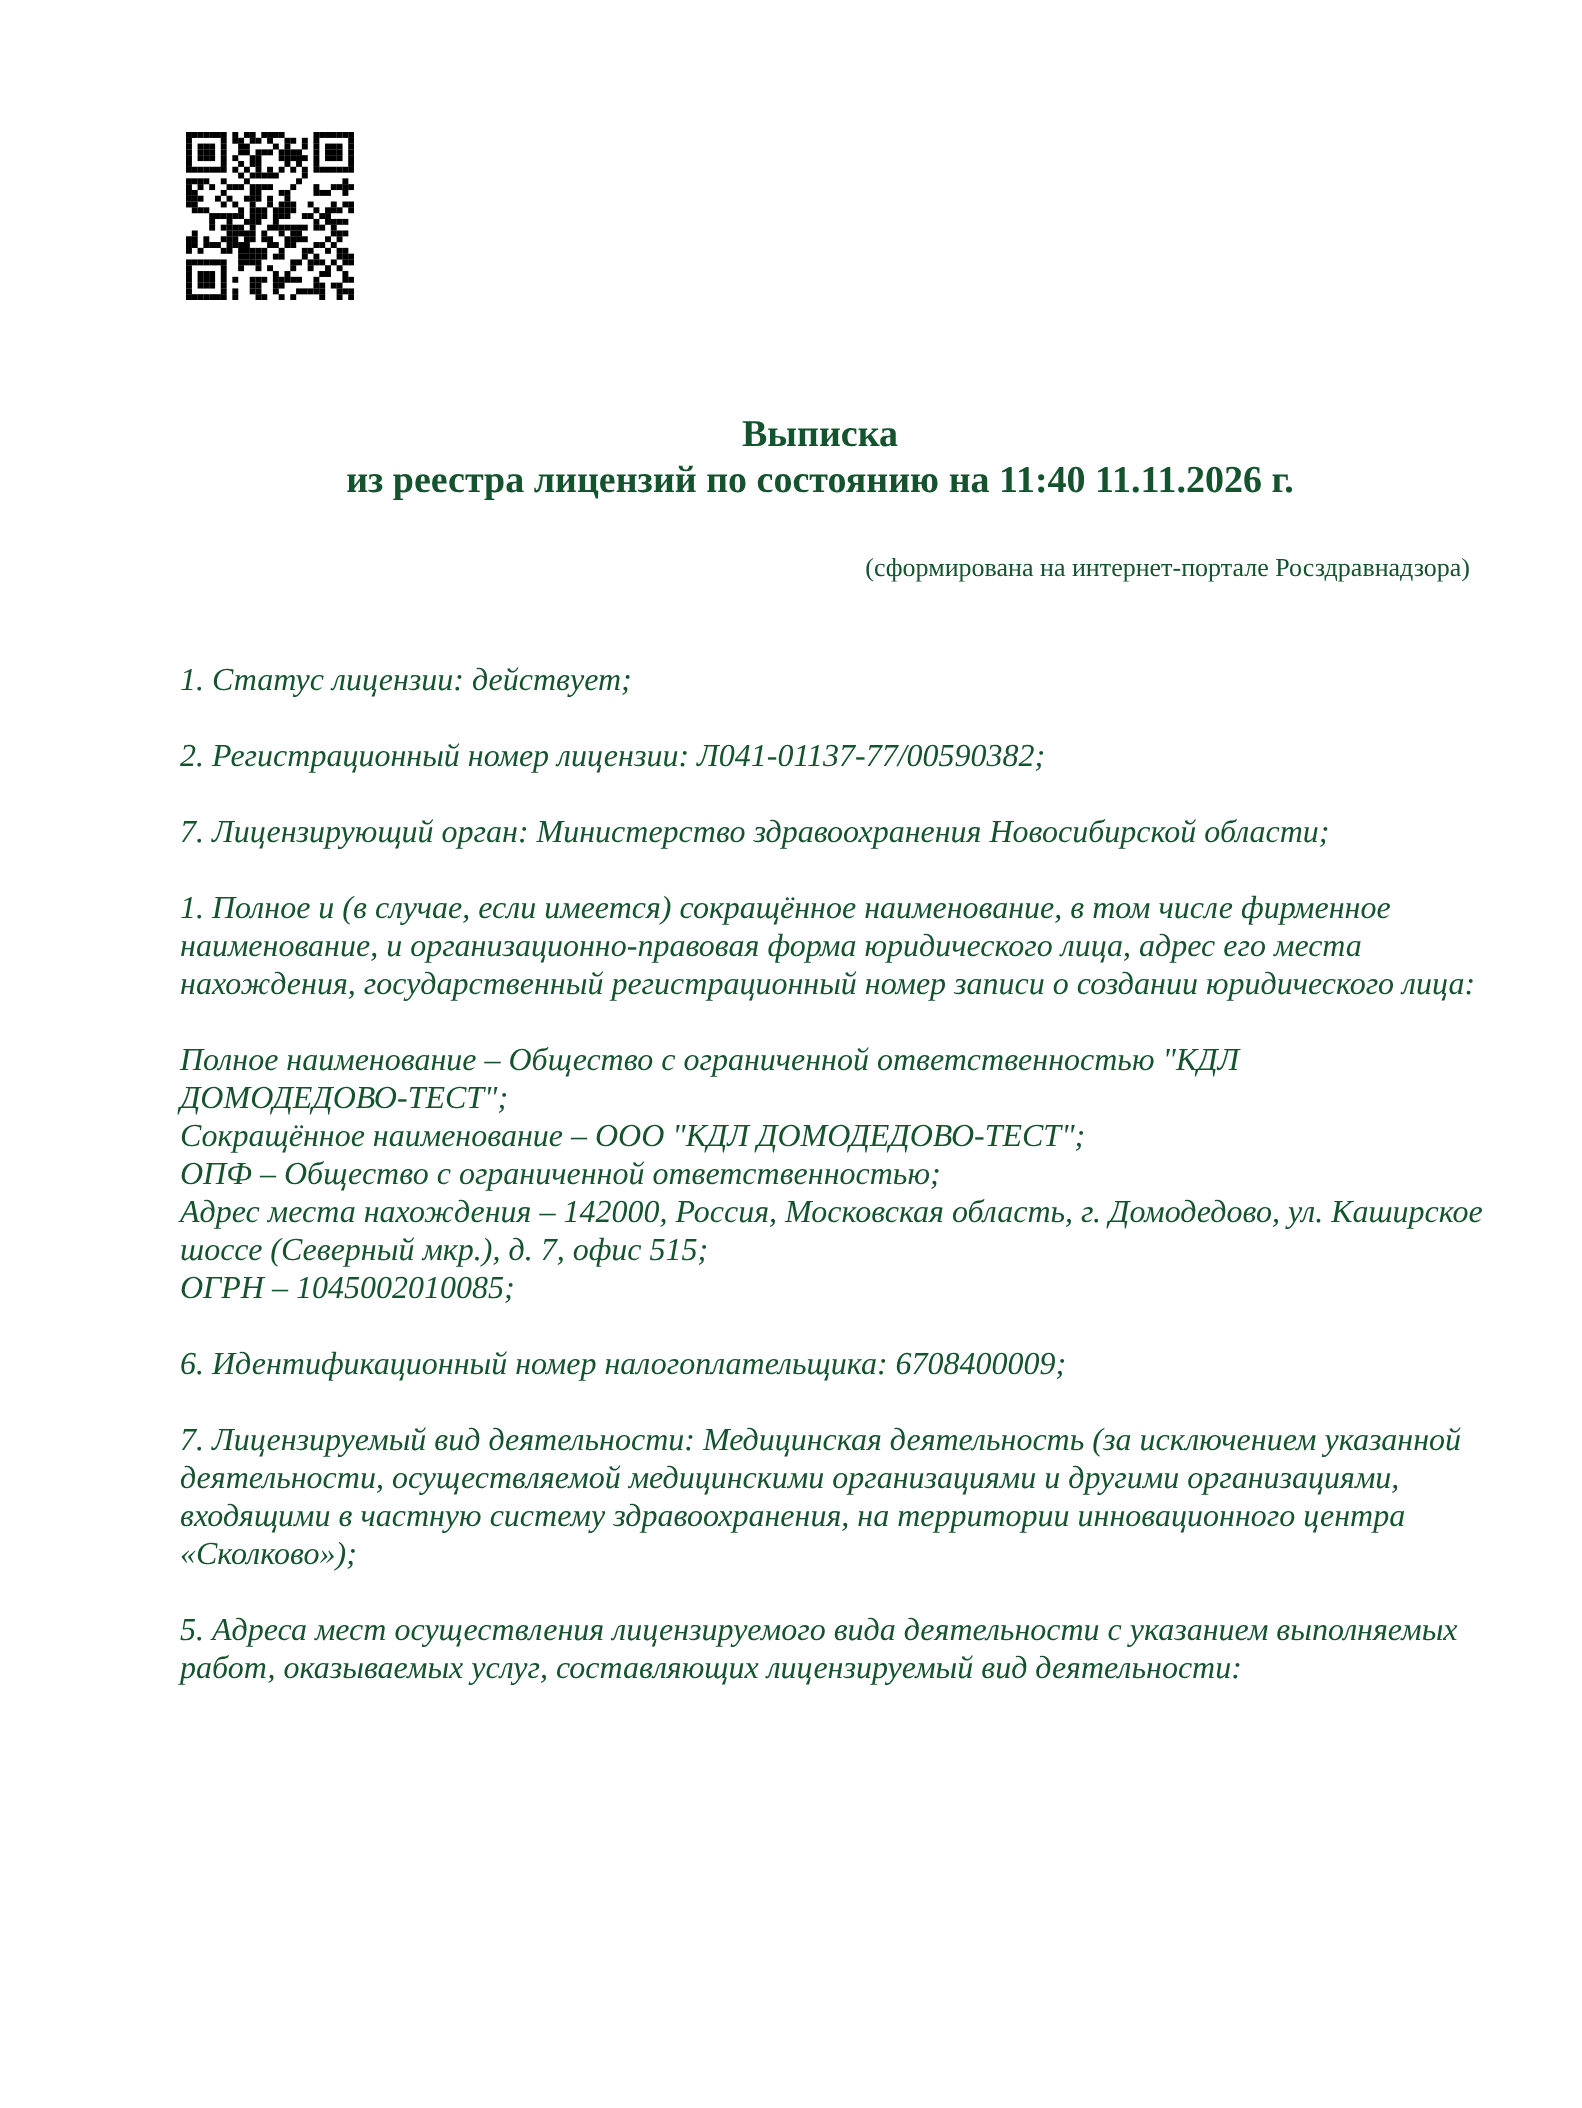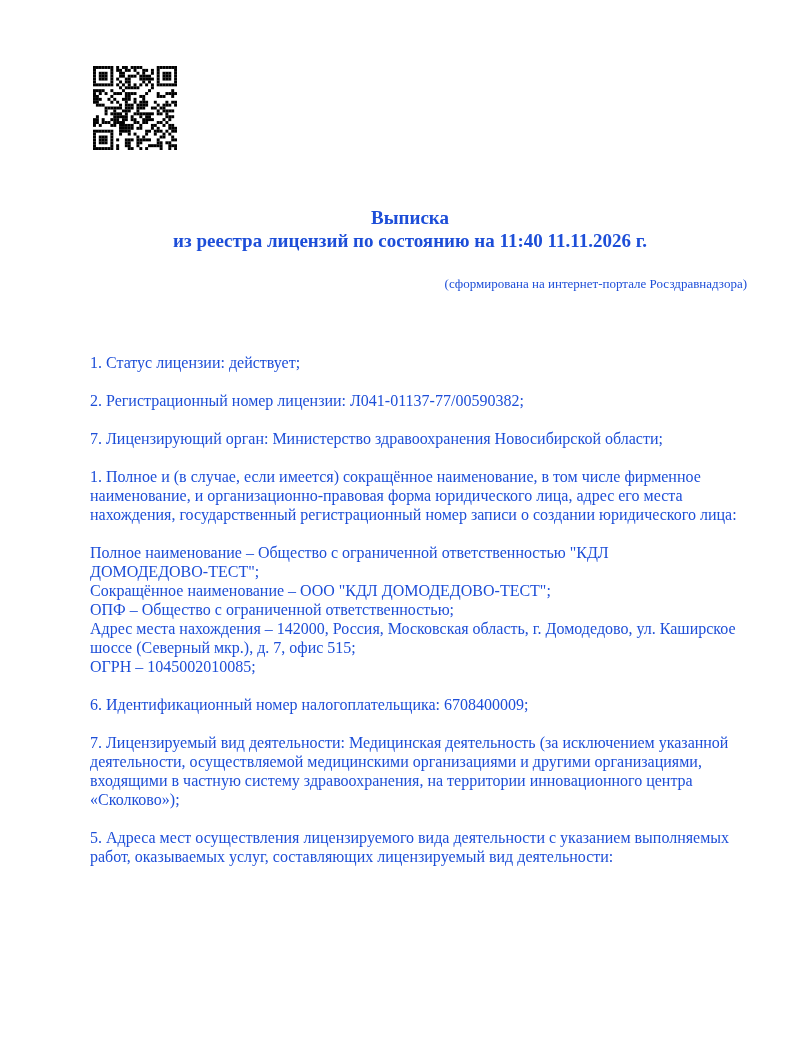--- a/index.html
+++ b/index.html
@@ -1,52 +1,53 @@
 <!DOCTYPE html>
 <html lang="ru"><head>
 <meta charset="utf-8">
 <style>
   html, body { margin: 0; padding: 0; background: #ffffff; }
   .page {
     position: relative;
     width: 791px;
     height: 1054px;
     background: #ffffff;
-    color: #1d4ed8;
+    color: #14532d;
     font-family: "Liberation Serif", "DejaVu Serif", serif;
     overflow: hidden;
   }
   .qr {
     position: absolute;
     left: 93px;
     top: 66px;
     width: 84px;
     height: 84px;
   }
   .qr svg { display: block; width: 84px; height: 84px; fill: #000000; }
   .title-block {
     padding: 206px 36px 0 65px;
     text-align: center;
     font-weight: bold;
     font-size: 19px;
     line-height: 23px;
   }
   .subtitle {
     margin-top: 24px;
-    padding-right: 44px;
+    padding-right: 56px;
     text-align: right;
     font-size: 13px;
     line-height: 16px;
   }
   .content {
-    margin-top: 61px;
+    margin-top: 39px;
     padding: 0 25px 0 90px;
     font-size: 16px;
     line-height: 19px;
     text-align: left;
+    font-style: italic;
   }
   .content p {
     margin: 0 0 19px 0;
     white-space: pre-line;
   }
 </style>
 </head>
 <body>
 
 <div class="page">

